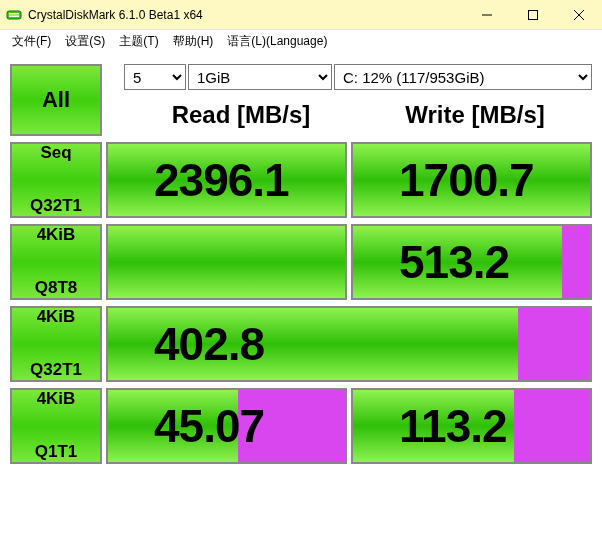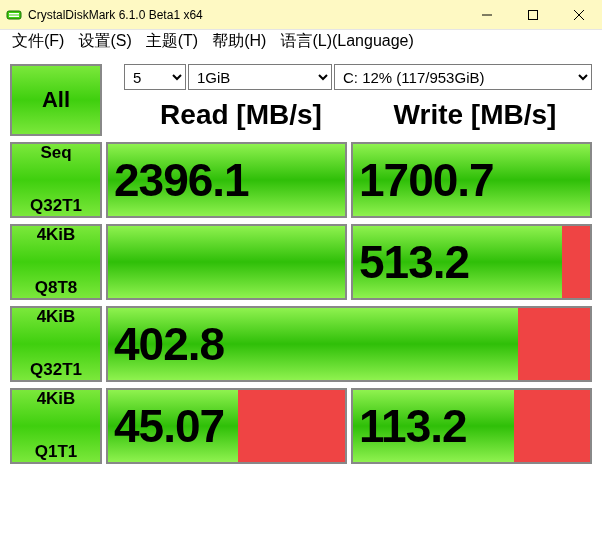--- a/index.html
+++ b/index.html
@@ -32,21 +32,21 @@
   .win-btn {
     width: 46px; height: 100%;
     display: flex; align-items: center; justify-content: center;
     color: #000;
   }
   .menubar {
     height: 22px;
     display: flex;
     align-items: center;
     padding: 0 6px;
-    font-size: 16px;
+    font-size: 12px;
     color: #000;
     gap: 2px;
   }
   .menubar .menu-item {
     padding: 2px 6px;
   }
   .content {
     padding: 12px 10px 16px 10px;
     background: #fff;
   }
@@ -90,21 +90,21 @@
   .sel.size { width: 144px; }
   .sel.drive { flex: 1; }
   .headers-row {
     display: flex;
     height: 42px;
     align-items: center;
   }
   .hdr {
     flex: 1;
     text-align: center;
-    font-size: 28px;
+    font-size: 24px;
     font-weight: bold;
     color: #000;
   }
   .bench-row {
     display: flex;
     gap: 4px;
     margin-top: 6px;
     height: 76px;
   }
   .row-btn {
@@ -117,24 +117,25 @@
     justify-content: space-between;
     font-weight: bold;
     color: #000;
     line-height: 1.1;
     font-size: 17px;
   }
   .value-box {
     flex: 1;
     border: 2px solid #888;
     position: relative;
-    background: #ef4444;
+    background: #d946ef;
     overflow: hidden;
     display: flex;
     align-items: center;
+    padding-left: 40px;
   }
   .value-fill {
     position: absolute;
     left: 0; top: 0; bottom: 0;
     background: linear-gradient(to bottom, #8FF24F 0%, #2FBF08 50%, #8FF24F 100%);
   }
   .value-text {
     position: relative;
     z-index: 1;
     font-size: 46px;

